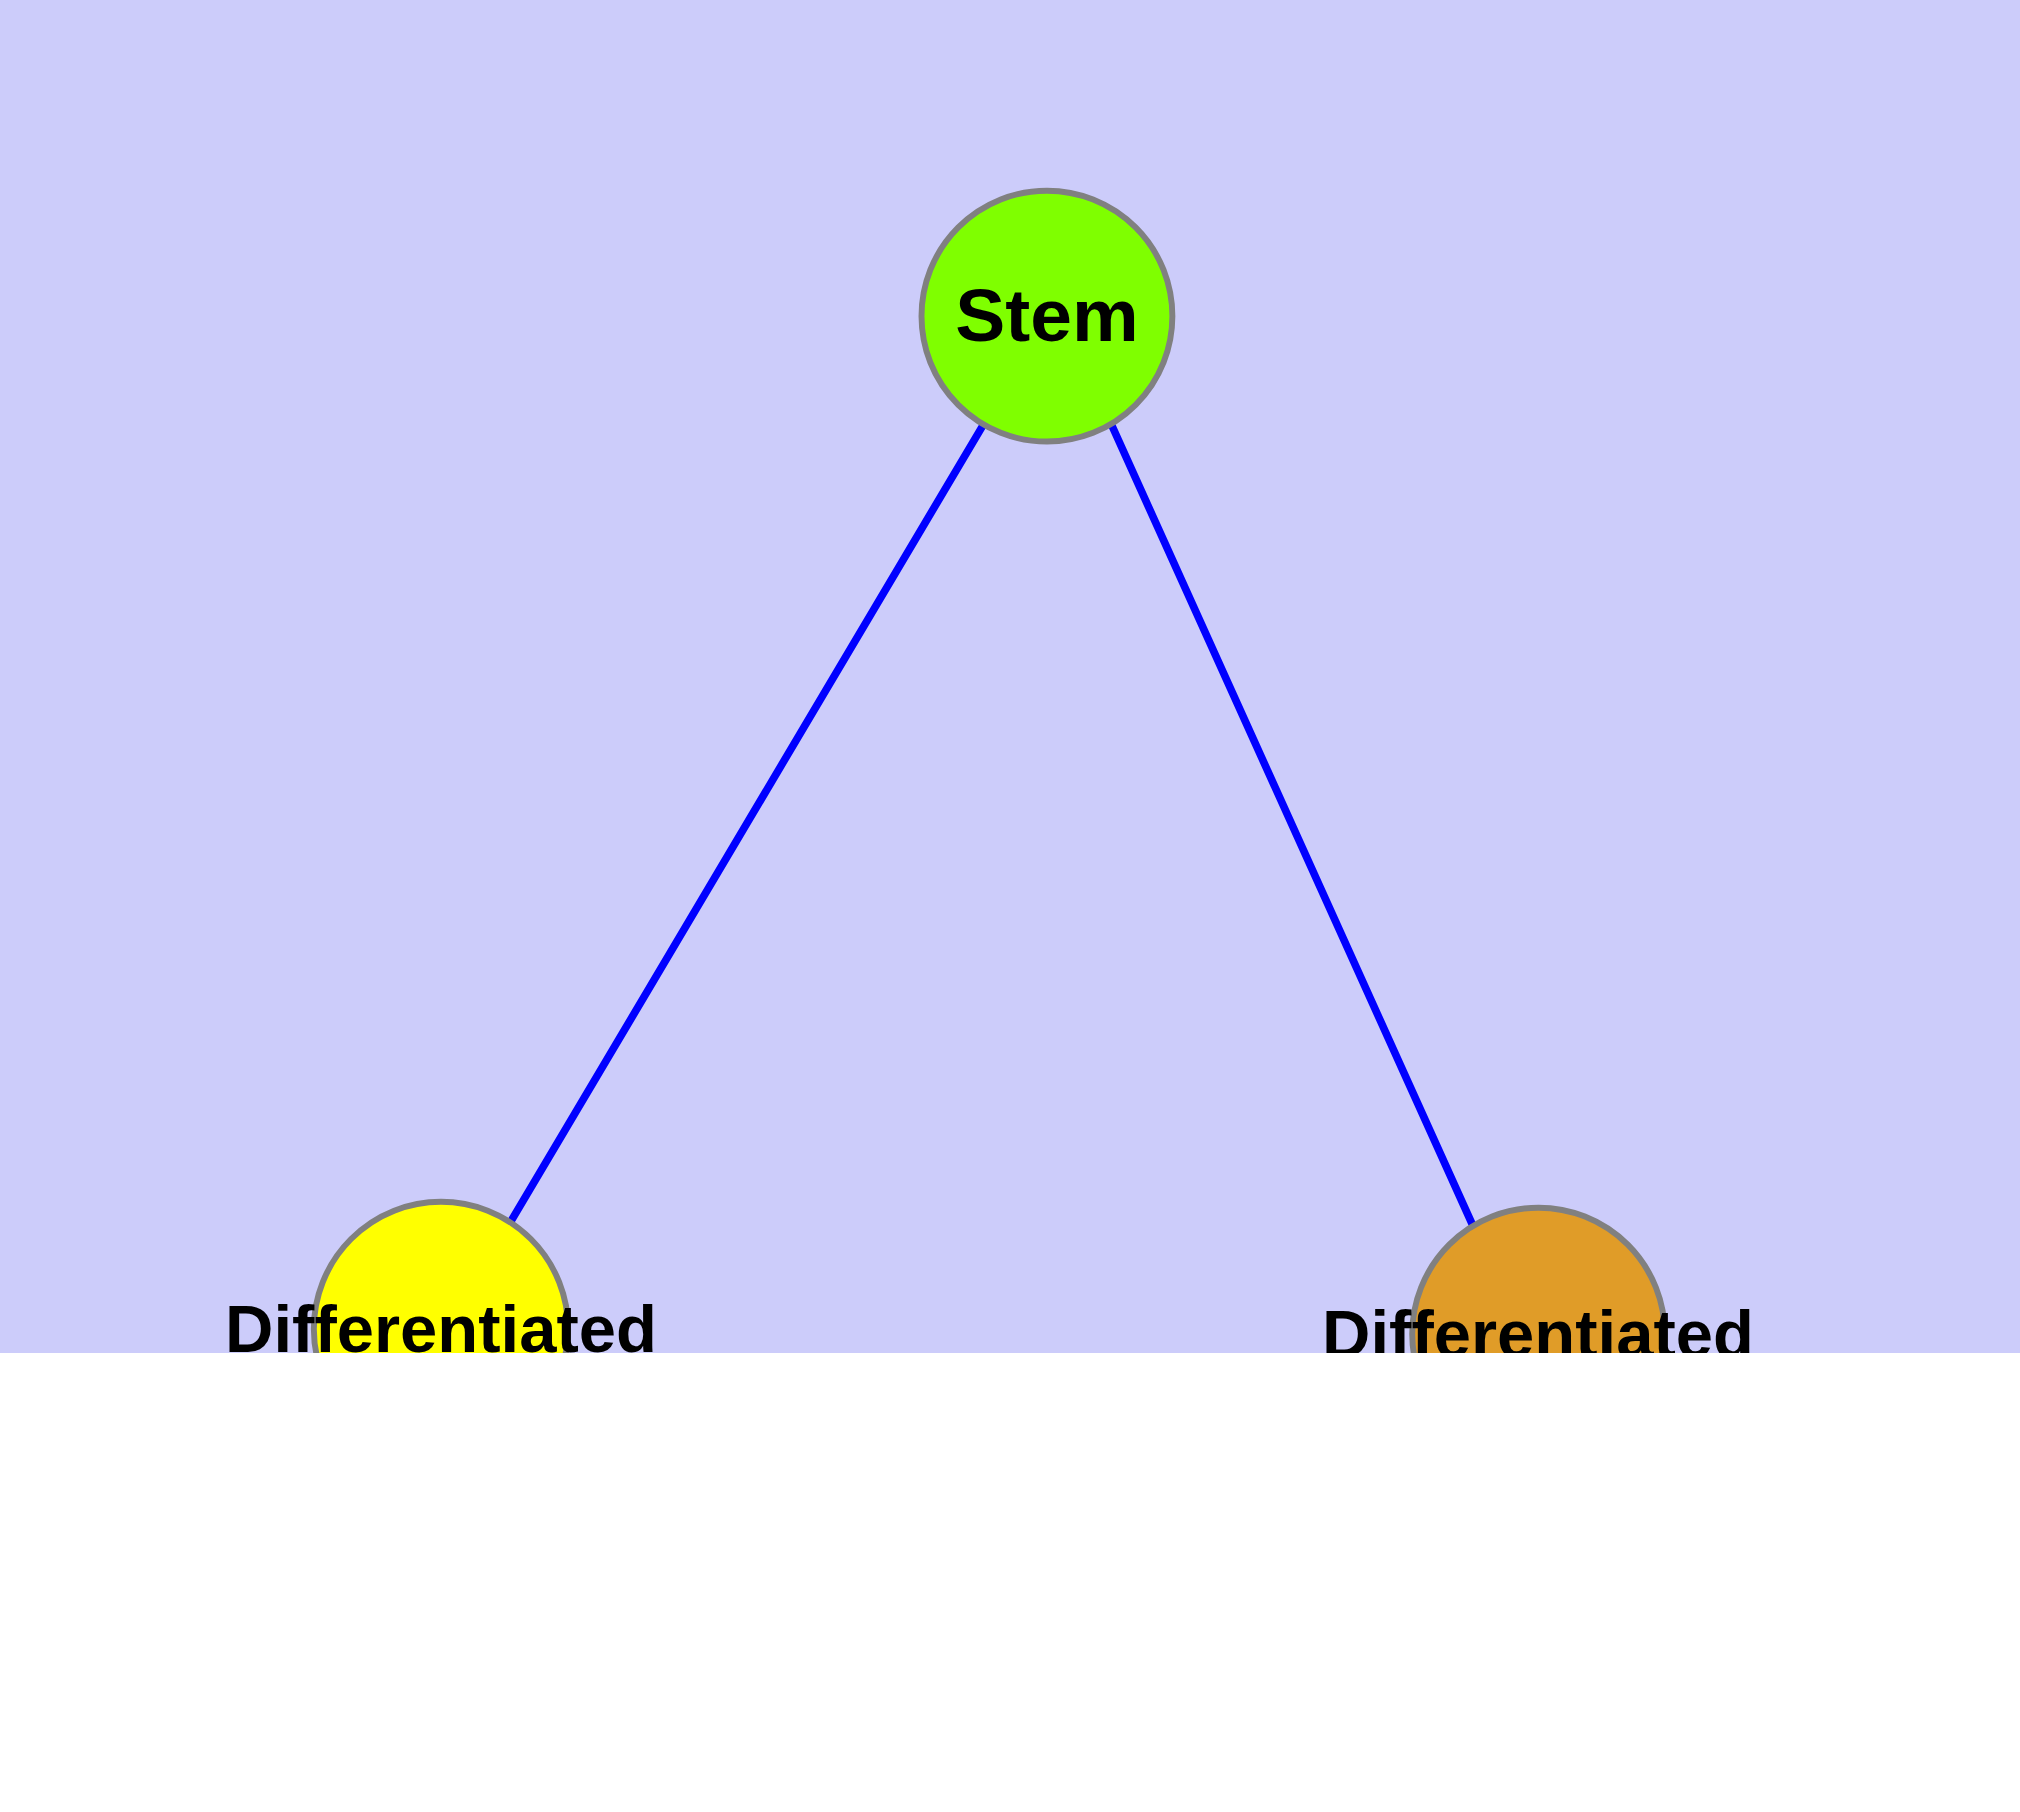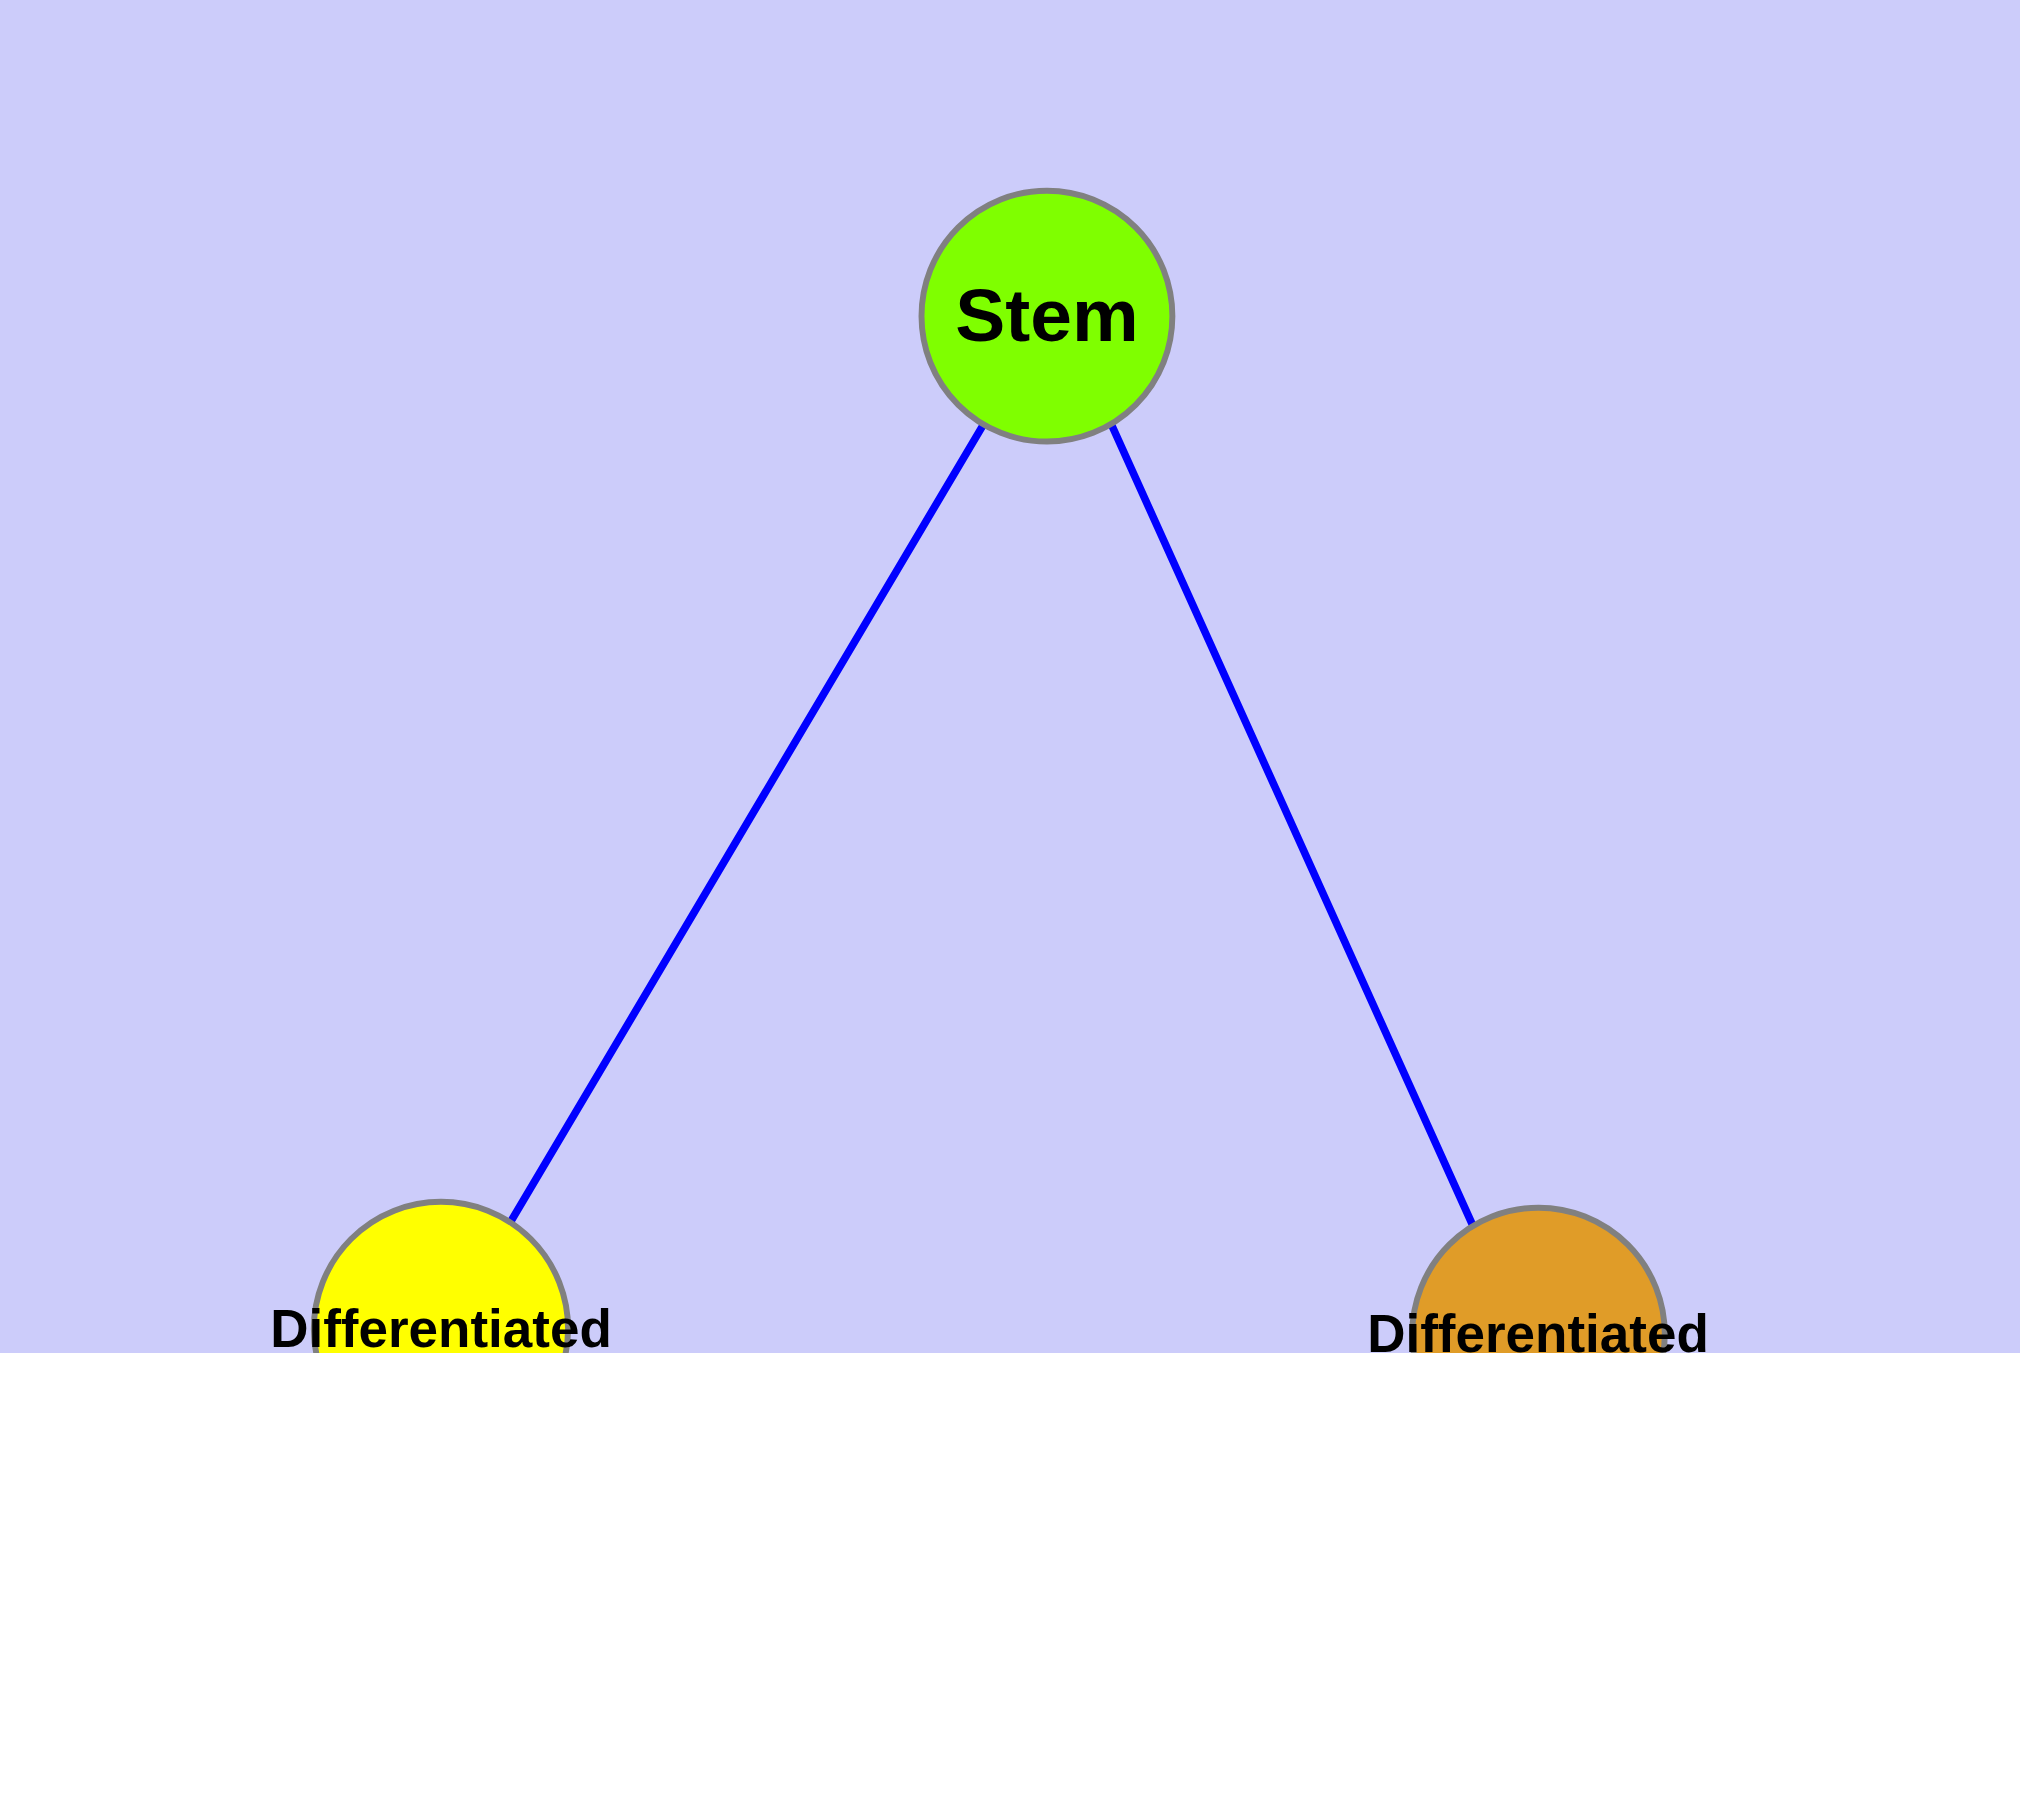--- a/index.html
+++ b/index.html
@@ -31,21 +31,21 @@
     font-family: "Liberation Sans", "DejaVu Sans", sans-serif;
     white-space: nowrap;
     line-height: 1.06;
     pointer-events: none;
     transform: translate(-50%, -50%);
   }
   .node-label.root {
     font-size: 75px;
   }
   .node-label.leaf {
-    font-size: 53px;
+    font-size: 67px;
   }
   .bottom-edge-strip {
     position: absolute;
     left: 0;
     bottom: 0;
     width: 2021px;
     height: 3.4px;
     background: #ffffff;
   }
 </style>

